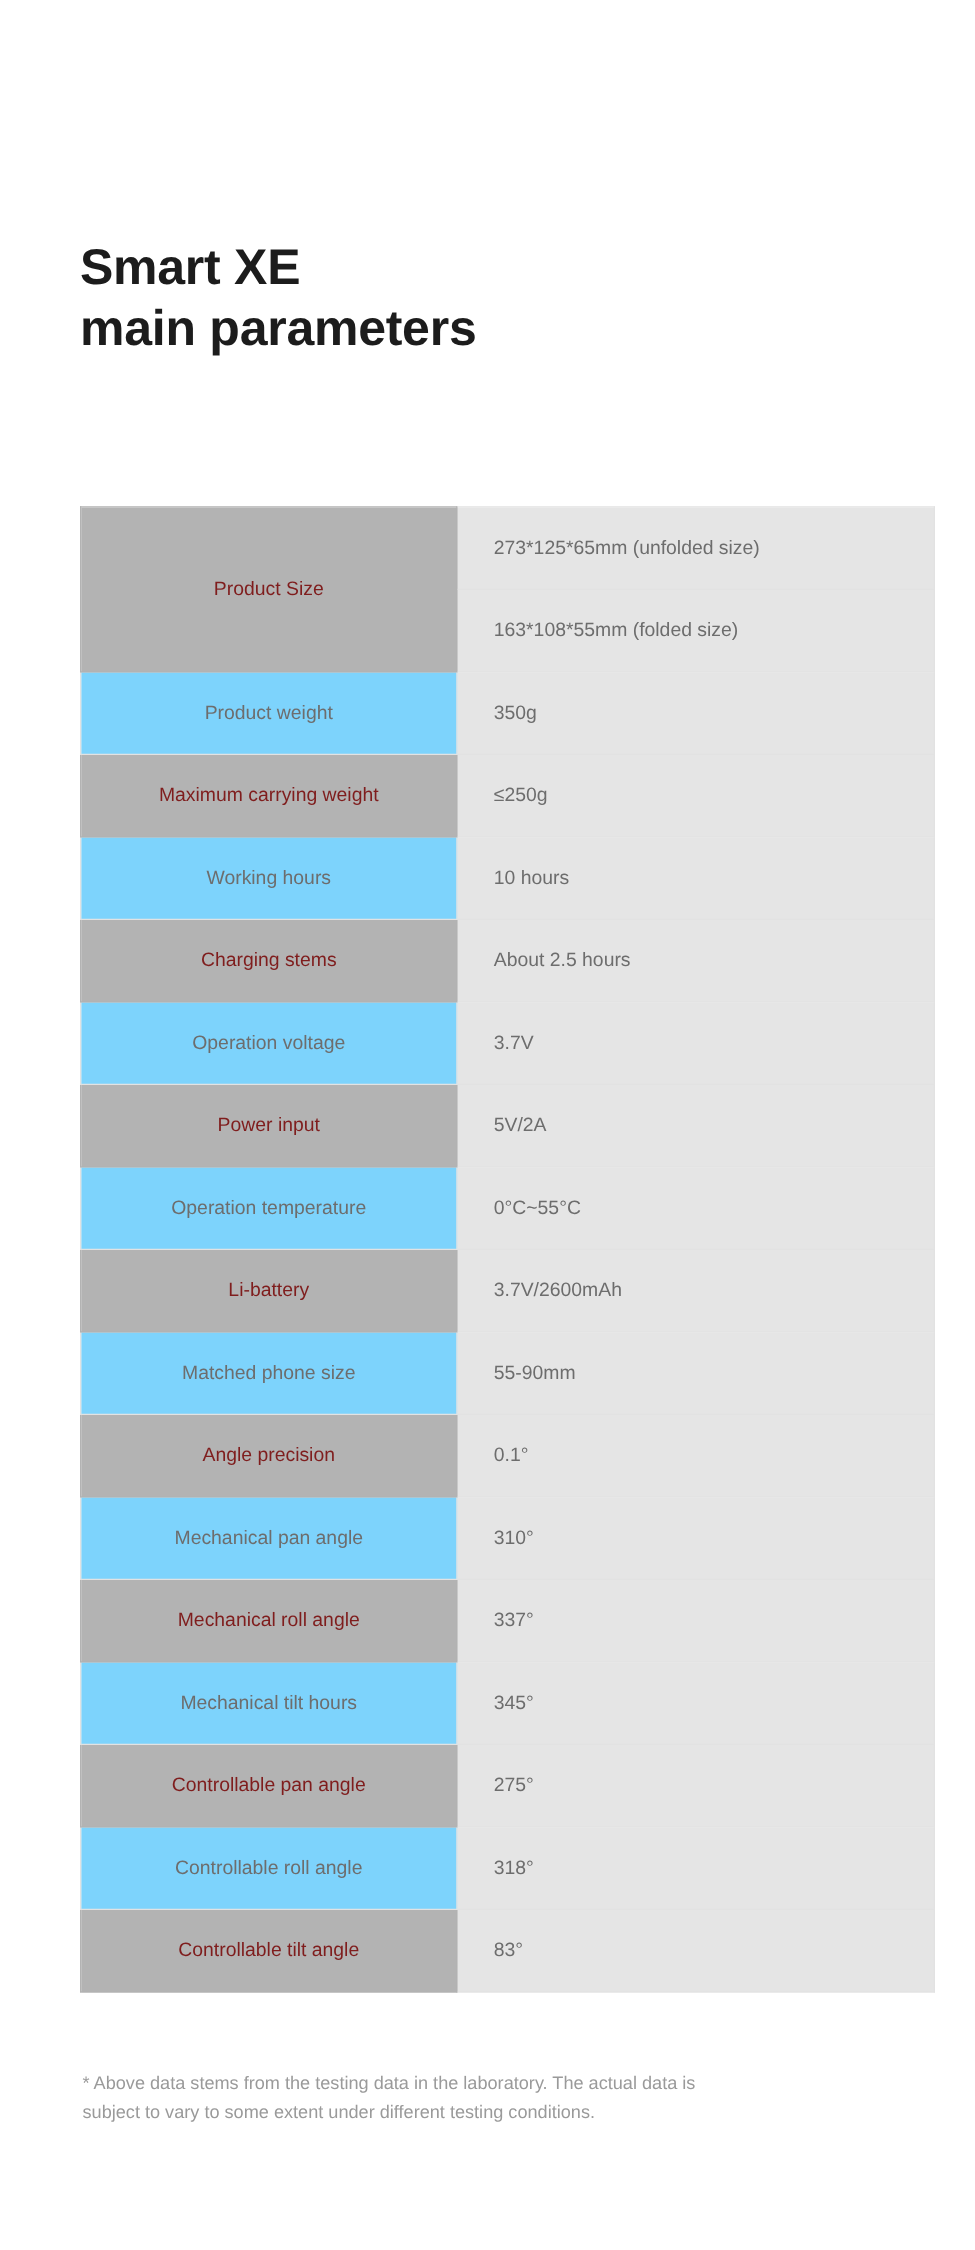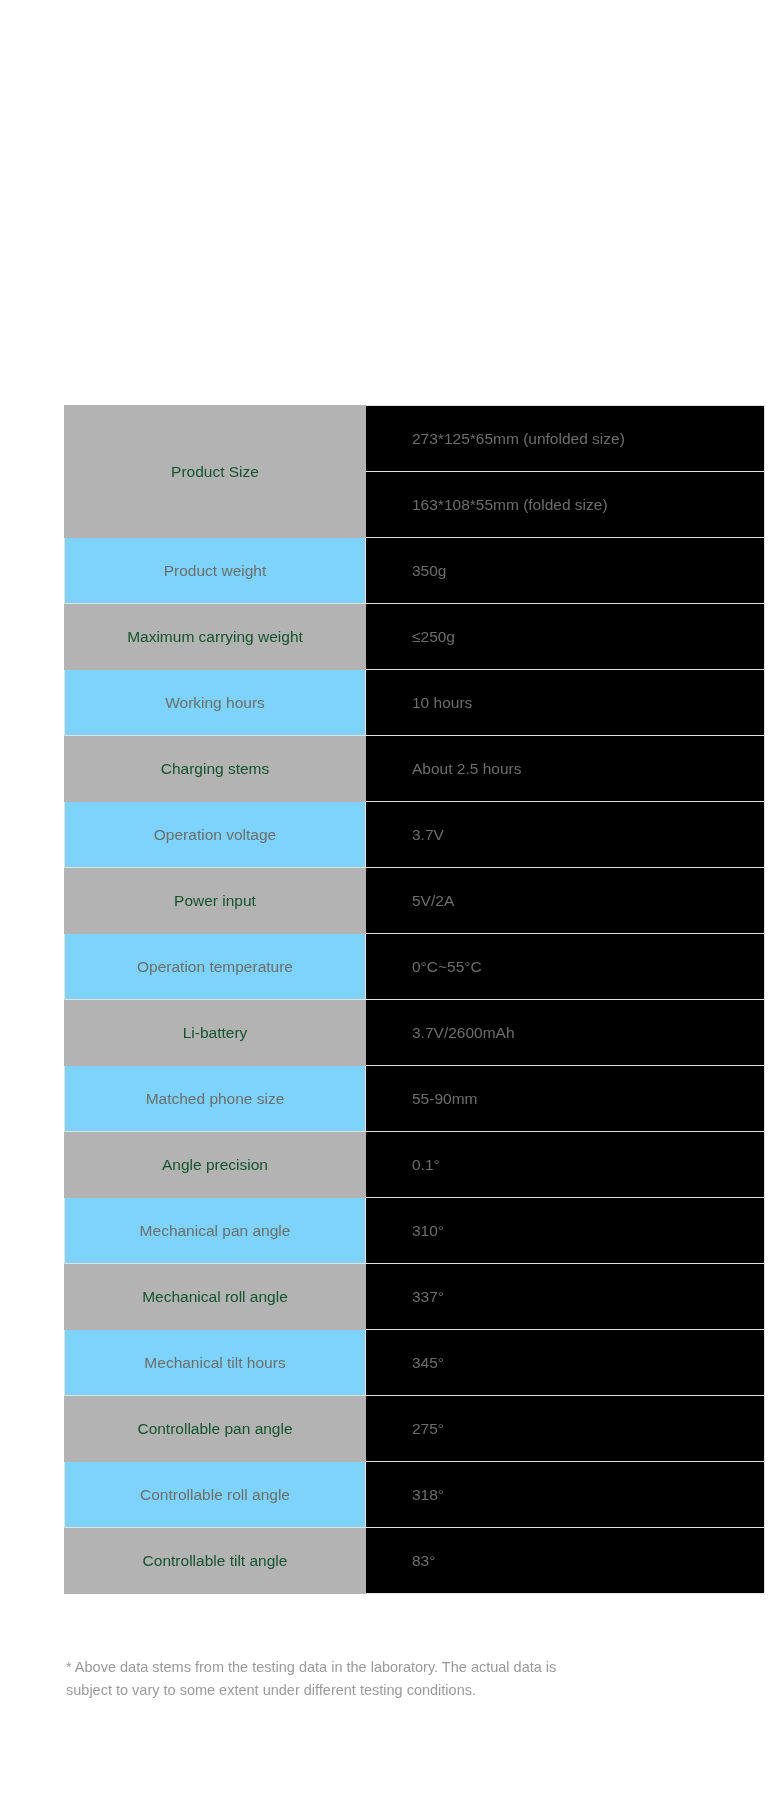--- a/index.html
+++ b/index.html
@@ -51,47 +51,51 @@
   td.label-cell {
     width: 300px;
     text-align: center;
     font-size: 15.5px;
     height: 65px;
     color: #6d6d6d;
     background: #7dd3fc;
   }
   td.label-cell.shaded {
     background: #b3b3b3;
-    color: #14532d;
+    color: #7f1d1d;
     border-color: #b3b3b3;
   }
   td.value-cell {
     width: 352px;
-    padding-left: 46px;
+    padding-left: 29px;
     font-size: 15.5px;
     height: 65px;
     color: #6d6d6d;
-    background: #000000;
+    background: #e5e5e5;
   }
   .footnote {
     position: absolute;
     left: 66px;
     top: 1656px;
     width: 640px;
     font-size: 14.5px;
     line-height: 1.6;
     color: #9a9a9a;
   }
   .footnote div { white-space: pre-wrap; }
 </style>
 </head>
 <body>
 
 <div class="page">
 
+  <div class="title-block">
+    <div class="title-line">Smart XE</div>
+    <div class="title-line">main parameters</div>
+  </div>
 
   <table class="spec-table">
     <tbody>
         <tr>
           <td class="label-cell shaded" rowspan="2">Product Size</td>
           <td class="value-cell">273*125*65mm (unfolded size)</td>
         </tr>
         <tr>
           <td class="value-cell">163*108*55mm (folded size)</td>
         </tr>

